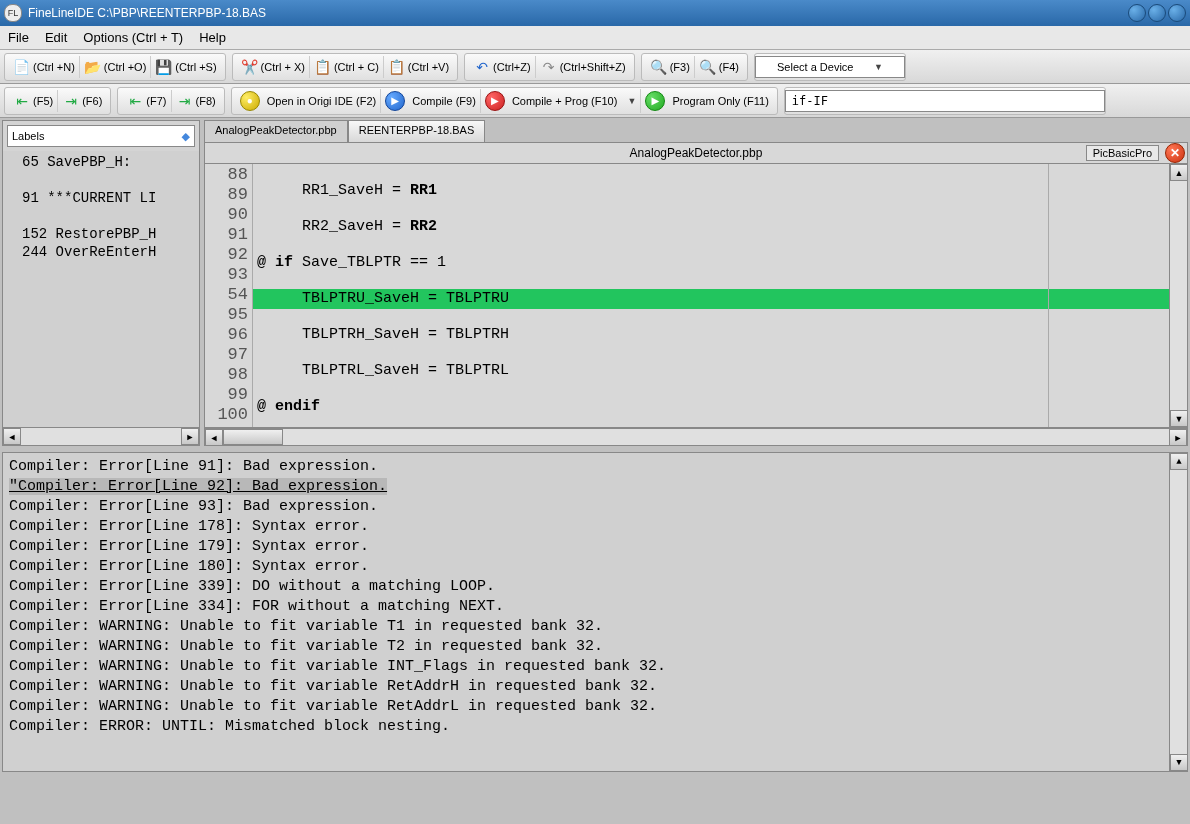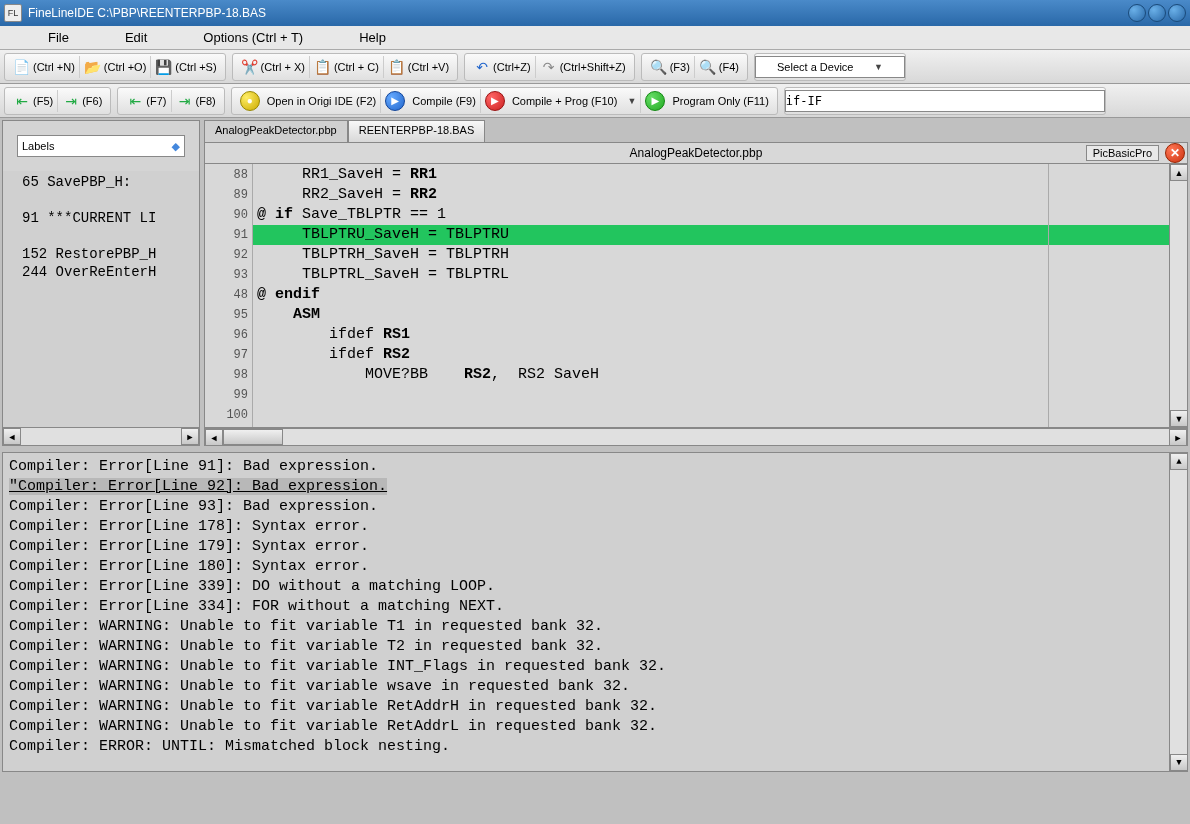--- a/index.html
+++ b/index.html
@@ -1,50 +1,50 @@
 <!DOCTYPE html>
 <html><head>
 <meta charset="utf-8">
 <style>
 * { box-sizing: border-box; margin: 0; padding: 0; }
 body { font-family: Tahoma, Arial, sans-serif; font-size: 12px; background: #c0c0c0; width: 1190px; height: 824px; overflow: hidden; }
 .titlebar { background: linear-gradient(to bottom, #4a8ac9, #2968a8); height: 26px; display: flex; align-items: center; padding: 0 4px; color: white; }
-.title-icon { width: 18px; height: 18px; background: #eee; border: 1px solid #888; display: flex; align-items: center; justify-content: center; font-size: 9px; color: #333; border-radius: 2px; margin-right: 6px; }
+.title-icon { width: 18px; height: 18px; background: #eee; border: 1px solid #888; display: flex; align-items: center; justify-content: center; font-size: 9px; color: #333; border-radius: 8px; margin-right: 6px; }
 .title-text { flex: 1; font-size: 12px; }
 .window-controls { display: flex; gap: 2px; }
 .window-btn { width: 18px; height: 18px; border-radius: 50%; background: radial-gradient(circle at 30% 30%, #6ab0e8, #2968a8); border: 1px solid #1a4a7a; cursor: pointer; }
 .menubar { background: #e8e8e8; height: 24px; display: flex; align-items: center; padding: 0 8px; gap: 16px; border-bottom: 1px solid #aaa; }
-.menu-item { cursor: pointer; font-size: 13px; margin-left: 40px; }
+.menu-item { cursor: pointer; font-size: 13px; }
 .toolbar-row { background: linear-gradient(to bottom, #f0f0f0, #d8d8d8); height: 34px; display: flex; align-items: center; padding: 2px 4px; gap: 2px; border-bottom: 1px solid #999; }
 .tb-group { display: flex; align-items: center; border: 1px solid #bbb; border-radius: 3px; background: linear-gradient(to bottom, #fafafa, #e0e0e0); padding: 2px 4px; margin-right: 4px; height: 28px; }
 .tb-btn { display: flex; align-items: center; gap: 2px; padding: 2px 4px; cursor: pointer; font-size: 11px; border-right: 1px solid #ccc; }
 .tb-btn:last-child { border-right: none; }
 .tb-icon { width: 18px; height: 18px; display: flex; align-items: center; justify-content: center; font-size: 14px; }
 .device-select { height: 22px; width: 150px; border: 1px solid #888; background: white; padding: 2px 21px; font-size: 11px; cursor: pointer; display: flex; align-items: center; justify-content: space-between; }
-.if-box { height: 22px; width: 320px; border: 1px solid #888; background: white; padding: 2px 0; font-size: 12px; font-family: monospace; }
+.if-box { height: 22px; width: 320px; border: 1px solid #888; background: white; padding: 2px 6px; font-size: 12px; font-family: monospace; }
 .main-area { display: flex; height: 330px; }
 .left-panel { width: 198px; border: 1px solid #888; background: #d4d4d4; display: flex; flex-direction: column; margin: 2px; }
-.labels-dropdown { height: 22px; border: 1px solid #888; background: white; margin: 14px; display: flex; align-items: center; justify-content: space-between; padding: 0 4px; font-size: 11px; cursor: pointer; }
+.labels-dropdown { height: 22px; border: 1px solid #888; background: white; margin: 4px; display: flex; align-items: center; justify-content: space-between; padding: 0 4px; font-size: 11px; cursor: pointer; }
 .labels-list { flex: 1; font-family: 'Courier New', monospace; font-size: 14px; padding: 2px 19px; overflow: hidden; background: #d0d0d0; }
 .labels-list div { white-space: nowrap; line-height: 18px; }
 .left-scroll { display: flex; height: 18px; border-top: 1px solid #888; }
 .sb-btn { width: 18px; height: 17px; background: linear-gradient(to bottom, #f0f0f0, #c8c8c8); border: 1px solid #888; cursor: pointer; display: flex; align-items: center; justify-content: center; font-size: 9px; }
 .sb-track { flex: 1; background: #e0e0e0; }
 .editor-panel { flex: 1; margin: 2px; display: flex; flex-direction: column; }
 .tabs-row { display: flex; height: 22px; }
 .tab { padding: 3px 10px; border: 1px solid #888; background: linear-gradient(to bottom, #f8f8f8, #d8d8d8); font-size: 11px; cursor: pointer; border-bottom: none; }
 .tab.inactive { background: #d0d0d0; }
 .file-header { background: #d8d8d8; border: 1px solid #888; display: flex; align-items: center; justify-content: center; position: relative; height: 22px; font-size: 12px; }
 .pbp-badge { position: absolute; right: 28px; border: 1px solid #888; padding: 1px 6px; background: #e8e8e8; font-size: 11px; }
 .close-btn { position: absolute; right: 2px; width: 20px; height: 20px; border-radius: 50%; background: radial-gradient(circle at 30% 30%, #ff7755, #cc3311); border: 1px solid #992200; cursor: pointer; color: white; display: flex; align-items: center; justify-content: center; font-size: 12px; font-weight: bold; }
 .code-area { flex: 1; display: flex; border: 1px solid #888; border-top: none; background: #d8d8d8; overflow: hidden; position: relative; }
-.gutter { width: 48px; background: #d8d8d8; text-align: right; font-family: 'Courier New', monospace; font-size: 12px; color: #555; border-right: 1px solid #aaa; padding-top: 1px; }
+.gutter { width: 48px; background: #d8d8d8; text-align: right; font-family: 'Courier New', monospace; font-size: 17px; color: #555; border-right: 1px solid #aaa; padding-top: 1px; }
 .gutter div { height: 20px; line-height: 20px; padding-right: 4px; }
 .code-body { flex: 1; font-family: 'Courier New', monospace; font-size: 15px; padding-top: 1px; overflow: hidden; position: relative; }
-.code-line { height: 20px; line-height: 20px; white-space: pre; padding-left: 4px; }
+.code-line { height: 20px; line-height: 20px; white-space: pre; padding-left: 4px; margin-top: 16px; }
 .code-line.highlighted { background: #22c55e; }
 .code-ruler { position: absolute; right: 120px; top: 0; bottom: 0; width: 1px; background: #aaa; }
 .code-vscroll { width: 18px; background: #e0e0e0; border-left: 1px solid #888; display: flex; flex-direction: column; }
 .editor-hscroll { display: flex; height: 18px; border: 1px solid #888; border-top: 1px solid #888; }
 .hscroll-thumb { width: 60px; height: 100%; background: linear-gradient(to bottom, #f0f0f0, #c8c8c8); border: 1px solid #888; }
 .output-panel { margin: 4px 2px 2px 2px; border: 1px solid #888; background: #d0d0d0; font-family: 'Courier New', monospace; font-size: 15px; padding: 4px 6px; height: 320px; overflow: hidden; position: relative; }
 .output-panel div { line-height: 20px; white-space: nowrap; }
 .output-highlight { background: #b8b8b8; text-decoration: underline; display: inline; }
 .output-vscroll { position: absolute; right: 0; top: 0; bottom: 0; width: 18px; background: #e0e0e0; border-left: 1px solid #888; display: flex; flex-direction: column; }
 .bold { font-weight: bold; }
@@ -198,21 +198,21 @@
       <div class="close-btn">✕</div>
     </div>
     <div class="code-area">
       <div class="gutter" id="gutter">
           <div>88</div>
           <div>89</div>
           <div>90</div>
           <div>91</div>
           <div>92</div>
           <div>93</div>
-          <div>48</div>
+          <div>54</div>
           <div>95</div>
           <div>96</div>
           <div>97</div>
           <div>98</div>
           <div>99</div>
           <div>100</div>
         </div>
       <div class="code-body" id="code-body">
         <div class="code-ruler"></div>
       <div class="code-line"><span>     RR1_SaveH = </span><span class="bold">RR1</span><span></span></div>
@@ -247,21 +247,20 @@
     <div><span class="output-highlight">"Compiler: Error[Line 92]: Bad expression.</span></div>
     <div>Compiler: Error[Line 93]: Bad expression.</div>
     <div>Compiler: Error[Line 178]: Syntax error.</div>
     <div>Compiler: Error[Line 179]: Syntax error.</div>
     <div>Compiler: Error[Line 180]: Syntax error.</div>
     <div>Compiler: Error[Line 339]: DO without a matching LOOP.</div>
     <div>Compiler: Error[Line 334]: FOR without a matching NEXT.</div>
     <div>Compiler: WARNING: Unable to fit variable T1  in requested bank 32.</div>
     <div>Compiler: WARNING: Unable to fit variable T2  in requested bank 32.</div>
     <div>Compiler: WARNING: Unable to fit variable INT_Flags in requested bank 32.</div>
-    <div>Compiler: WARNING: Unable to fit variable wsave in requested bank 32.</div>
     <div>Compiler: WARNING: Unable to fit variable RetAddrH in requested bank 32.</div>
     <div>Compiler: WARNING: Unable to fit variable RetAddrL in requested bank 32.</div>
     <div>Compiler: ERROR: UNTIL: Mismatched block nesting.</div>
     <div class="output-vscroll">
     <div class="sb-btn">▲</div>
     <div class="sb-track" style="flex:1"></div>
     <div class="sb-btn">▼</div>
   </div>
 </div>
 

